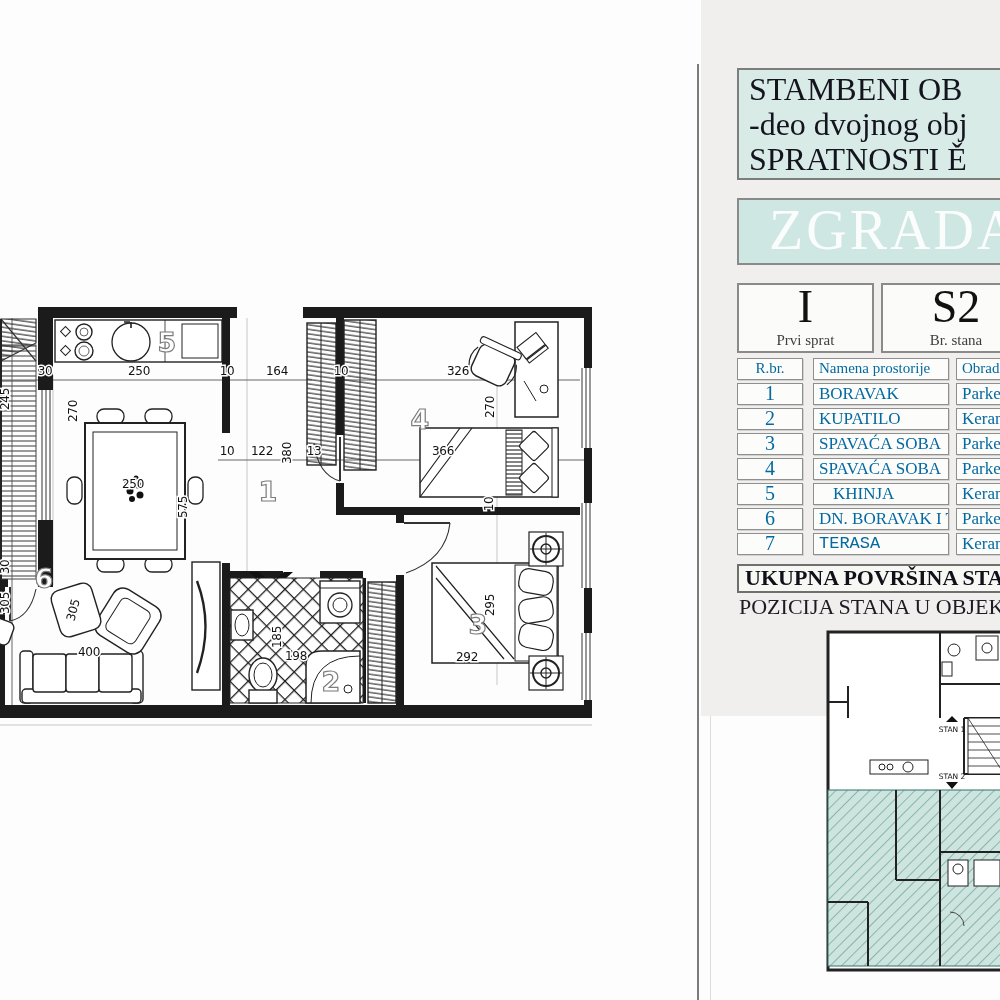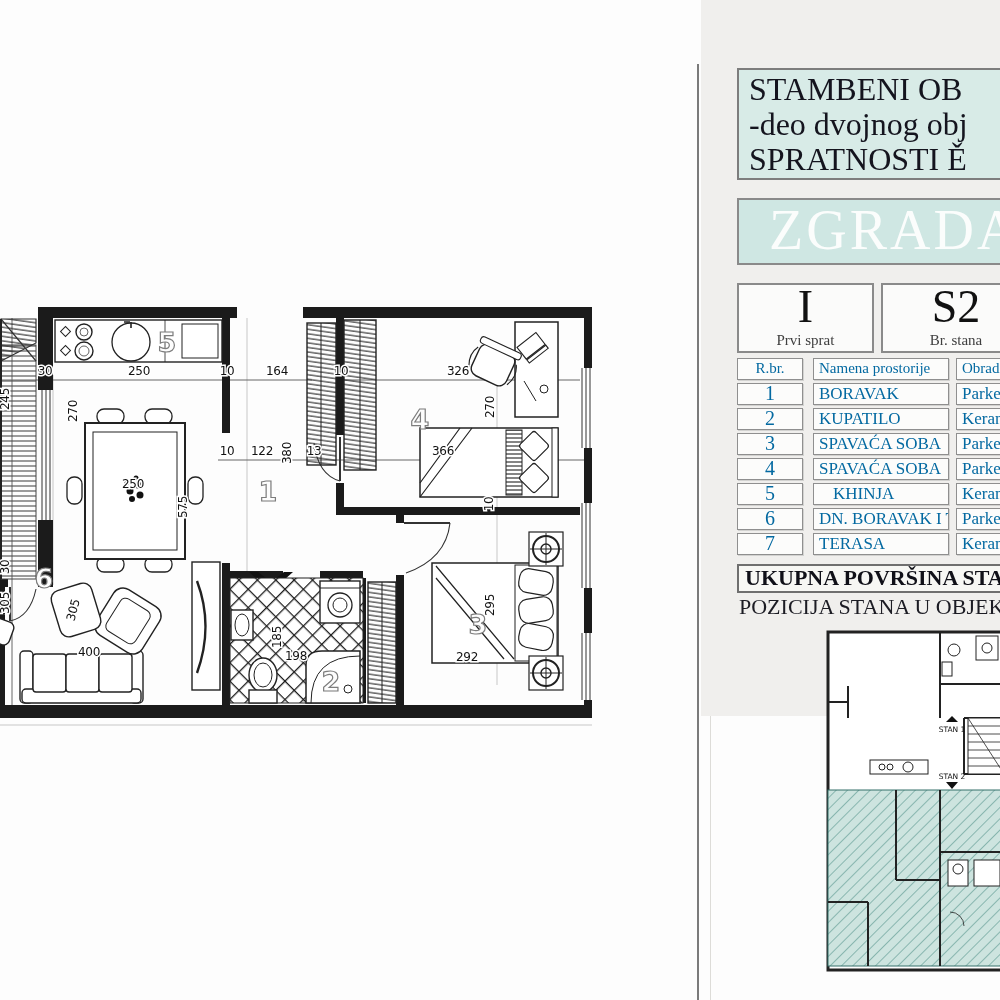--- a/index.html
+++ b/index.html
@@ -364,21 +364,21 @@
         <div class="cell c1" style="top: 100px;">4</div>
         <div class="cell c2" style="top: 100px;">SPAVAĆA SOBA</div>
         <div class="cell c3" style="top: 100px;">Parket</div>
         <div class="cell c1" style="top: 125px;">5</div>
         <div class="cell c2" style="top: 125px; padding-left: 19px;">KHINJA</div>
         <div class="cell c3" style="top: 125px;">Keram</div>
         <div class="cell c1" style="top: 150px;">6</div>
         <div class="cell c2" style="top: 150px;">DN. BORAVAK I TRP.</div>
         <div class="cell c3" style="top: 150px;">Parket</div>
         <div class="cell c1" style="top: 175px;">7</div>
-        <div class="cell c2" style="top: 175px;">TERASA</div>
+        <div class="cell c2" style="top: 175px; font-family: Liberation Mono, monospace;">TERASA</div>
         <div class="cell c3" style="top: 175px;">Keram</div>
       </div>
   </div>
 
   <div id="area-box" class="abs">
     <span>UKUPNA POVRŠINA STAN</span>
   </div>
   <div id="position-line" class="abs">POZICIJA STANA U OBJEKT</div>
 </div>
 

